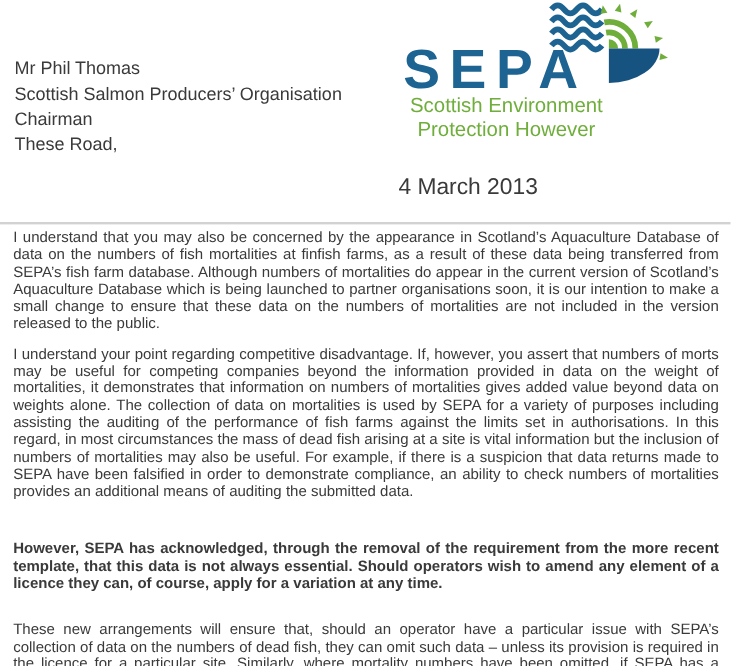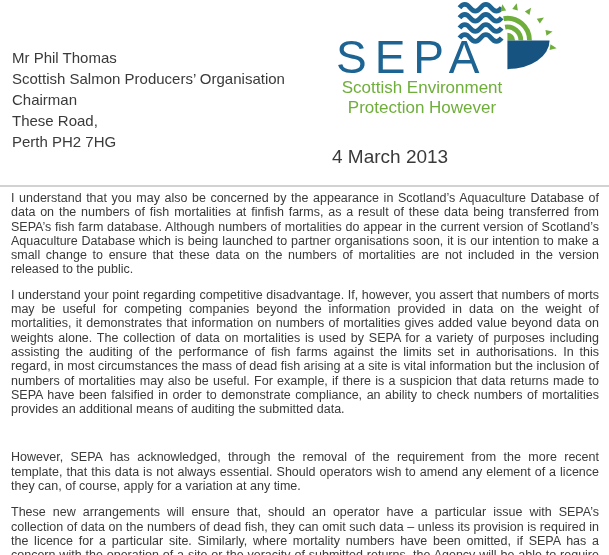--- a/index.html
+++ b/index.html
@@ -10,21 +10,21 @@
   
   .address{
     position:absolute;left:12px;top:47px;
     font-size:15px;line-height:21px;color:#3a3a3a;
   }
   
   .logo{position:absolute;left:330px;top:0;width:245px;height:120px;}
   .logo svg.mark{position:absolute;left:118px;top:0;width:115px;height:75px;}
   .wordmark{
     position:absolute;left:6px;top:34px;
-    font-size:46px;font-weight:normal;letter-spacing:8px;line-height:1;
+    font-size:46px;font-weight:bold;letter-spacing:8px;line-height:1;
     color:#1d6492;
     text-align:right;
   }
   .tagline{
     position:absolute;left:2px;top:78px;width:180px;text-align:center;
     font-size:17px;line-height:19.5px;color:#6fae3b;
   }
   
   .date{
     position:absolute;left:332px;top:146px;
@@ -36,34 +36,33 @@
     background:#d2d2d2;
   }
   
   .body-text{
     position:absolute;left:11px;top:191px;width:588px;
     font-size:12.5px;line-height:14.3px;color:#3a3a3a;
     text-align:justify;
   }
   .body-text p{margin:0 0 11px 0;}
   .body-text p.gap-large{margin-bottom:34px;}
-  .body-text p.gap-med{margin-bottom:12px;}
+  .body-text p.gap-med{margin-bottom:24px;font-weight:bold;}
   .body-text p:last-child{margin-bottom:0;}
 </style>
 </head>
 <body>
 
 <div class="page">
 
   <div class="address">
     <div>Mr Phil Thomas</div>
     <div>Scottish Salmon Producers’ Organisation</div>
     <div>Chairman</div>
     <div>These Road,</div>
-    <div>Perth PH2 7HG</div>
   </div>
 
   <div class="logo">
     <svg class="mark" viewBox="0 0 120 78" aria-hidden="true">
 
       <g fill="none" stroke-width="5" stroke="#1d6492">
         <path d="M12,8  q5.5,-7 11,0 t11,0 t11,0 t11,0"></path>
         <path d="M12,18.5 q5.5,-7 11,0 t11,0 t11,0 t11,0"></path>
         <path d="M12,29 q5.5,-7 11,0 t11,0 t11,0 t11,0"></path>
         <path d="M12,39.5 q5.5,-7 11,0 t11,0 t11,0 t11,0"></path>

